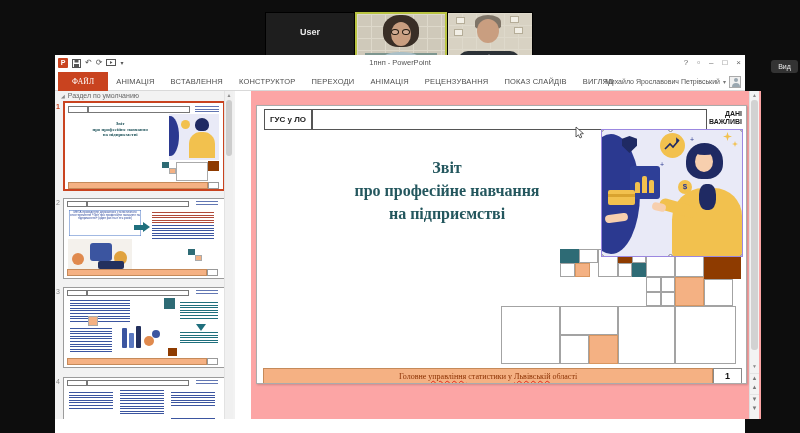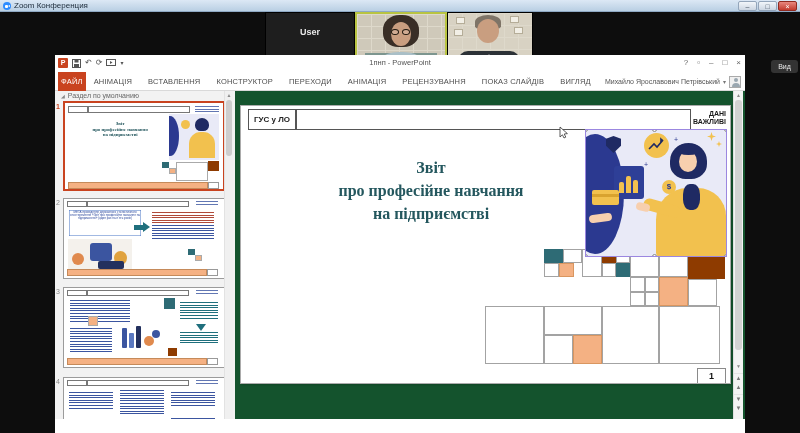--- a/index.html
+++ b/index.html
@@ -53,21 +53,21 @@
   .qat { position:absolute; left:3px; top:3px; display:flex; align-items:center; gap:4px; }
   .qat .logo { width:10px; height:10px; background:var(--ppt-accent,#c9431f); color:#fff; font-size:7px; font-weight:bold;
     text-align:center; line-height:10px; border-radius:1px; }
   .qat .glyph { font-size:8px; color:#555; line-height:10px; }
   .ppt-title { position:absolute; left:0; right:0; top:3px; text-align:center; font-size:7.5px; color:#555; }
   .ppt-controls { position:absolute; right:4px; top:2px; display:flex; gap:9px; }
   .ppt-controls span { font-size:8px; color:#666; line-height:12px; }
   .ppt-tabrow { position:absolute; left:0; top:17px; width:100%; height:19px; background:#fff; border-bottom:1px solid #d9d9d9; }
   .tabs { position:absolute; left:3px; top:0; height:19px; display:flex; }
   .tab { font-size:7.5px; color:#4d4d4d; line-height:19px; padding:0 8px; letter-spacing:.2px; }
-  .tab.file { background:var(--ppt-accent,#c9431f); color:#fff; padding:0 3px; }
+  .tab.file { background:var(--ppt-accent,#c9431f); color:#fff; padding:0 14px;font-family:Liberation Serif, serif; }
   .account { position:absolute; right:4px; top:0; height:19px; display:flex; align-items:center; gap:3px; }
   .account .name { font-size:7px; color:#555; }
   .account .caret { font-size:6px; color:#777; }
   .avatar { width:12px; height:12px; border:1px solid #aaa; background:#f0f0f0; position:relative; overflow:hidden;}
   .avatar::before { content:""; position:absolute; left:3.5px; top:1.5px; width:4px; height:4px; border-radius:50%; background:#9aa7b0; }
   .avatar::after { content:""; position:absolute; left:1.5px; top:6.5px; width:8px; height:5px; border-radius:4px 4px 0 0; background:#9aa7b0; }
 
   .ppt-body { position:absolute; left:0; top:36px; width:100%; height:328px; }
 
   
@@ -91,21 +91,21 @@
   .stripes-teal { background:repeating-linear-gradient(#1f6f7d 0 1px, transparent 1px 2.6px); }
   .sq { position:absolute; border:1px solid #aaa; }
   .mini-title { position:absolute; font-family:"Liberation Serif",serif; font-weight:bold; color:var(--slide-title-teal,#24575e);
     text-align:center; font-size:6px; line-height:7px; transform:scale(.8); transform-origin:0 0; }
   .m2-head { position:absolute; border:1px solid #4472c4; color:#2e4a9e; font-size:6px; line-height:6px; text-align:center;
     transform:scale(.5); transform-origin:0 0; overflow:hidden; }
   .mini-illu { position:absolute; background:#e9eaf7; overflow:hidden; }
   .blob { position:absolute; border-radius:50%; }
 
   
-  .canvas { position:absolute; left:180px; top:0; width:510px; height:100%; background:#14532d; }
+  .canvas { position:absolute; left:196px; top:0; width:510px; height:100%; background:#fca5a5; }
   .slide { position:absolute; left:5px; top:14px; width:491px; height:279px; background:#fff;
     border:1px solid #ababab; box-shadow:1px 1px 2px rgba(0,0,0,.18); overflow:hidden; }
   .hdr-box { position:absolute; top:3px; height:21px; border:1px solid #555; }
   .hdr-left { left:7px; width:48px; font-size:8px; font-weight:bold; color:#222; text-align:center; line-height:19px; }
   .hdr-mid { left:55px; width:395px; }
   .hdr-right { position:absolute; top:4px; right:4px; width:40px; text-align:right; font-size:7px; font-weight:bold;
     color:#1a1a1a; line-height:8px; }
   .slide-title { position:absolute; left:25px; top:50px; width:330px; text-align:center;
     font-family:"Liberation Serif",serif; font-weight:bold; font-size:16px; line-height:23px; color:var(--slide-title-teal,#24575e); }
 
@@ -149,29 +149,20 @@
   .cv-scroll { position:absolute; right:2px; top:0; width:10px; height:100%; background:#f3f3f3; border-left:1px solid #e0e0e0; }
   .cv-scroll .arr { position:absolute; left:0; width:100%; text-align:center; font-size:5px; color:#8a8a8a; }
   .cv-scroll .sthumb { position:absolute; left:1px; width:7px; background:#d2d2d2; border-radius:3px; }
   .cv-nav { position:absolute; left:0; width:100%; text-align:center; font-size:6px; color:#777; line-height:9px; border-top:1px solid #e4e4e4; }
 </style>
 </head>
 <body>
 
 <div class="screen">
 
-  <div class="zoom-titlebar">
-    <span class="zoom-app-icon"></span>
-    <span class="zoom-title">Zoom Конференция</span>
-    <span class="win-controls">
-      <span class="win-btn">–</span>
-      <span class="win-btn">□</span>
-      <span class="win-btn close">×</span>
-    </span>
-  </div>
 
   <div class="video-strip">
     <div class="vtile vtile-user">
       <div class="vtile-center">User</div>
       <div class="vtile-label">User</div>
     </div>
     <div class="vtile vtile-olga">
       <div class="wall-grid"></div>
       <div class="p-hair" style="left:26px;top:1px;width:36px;height:32px;"></div>
       <div class="p-face" style="left:34px;top:8px;width:20px;height:24px;"></div>
@@ -413,20 +404,23 @@
             <span class="handle" style="left:-3px;bottom:-3px;"></span>
             <span class="handle" style="right:-3px;bottom:-3px;"></span>
             <span class="handle" style="left:66px;top:-3px;"></span>
             <span class="handle" style="left:66px;bottom:-3px;"></span>
           </div>
 
           <svg class="cursor-svg" width="9" height="13" viewBox="0 0 9 13">
             <path d="M1 1 L1 11 L3.4 8.8 L5 12 L6.8 11.1 L5.2 8 L8.4 7.6 Z" fill="#fff" stroke="#333" stroke-width="0.8"></path>
           </svg>
 
+          <div class="slide-footer">
+            <span>Головне </span><span class="misspell">управління</span><span> статистики у </span><span class="misspell">Львівській</span><span> області</span>
+          </div>
           <div class="page-box">1</div>
         </div>
 
         <div class="cv-scroll">
           <span class="arr" style="top:1px;">▲</span>
           <span class="sthumb" style="top:9px;height:250px;"></span>
           <span class="arr" style="top:272px;">▼</span>
           <span class="cv-nav" style="top:282px;">▲<br>▲</span>
           <span class="cv-nav" style="top:303px;">▼<br>▼</span>
         </div>

